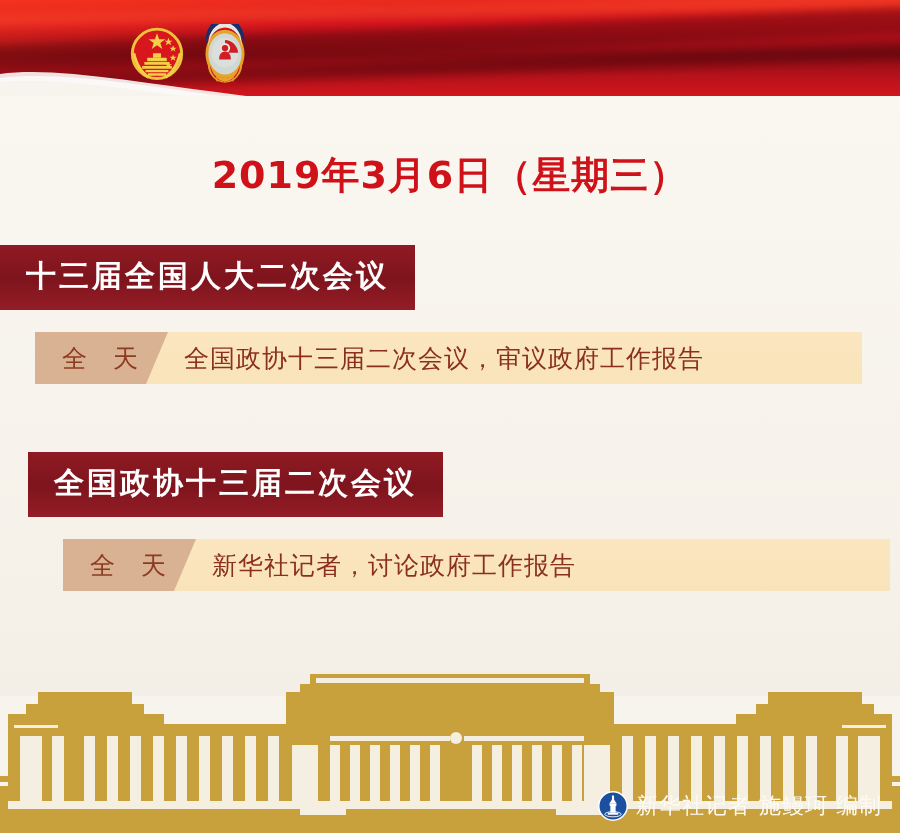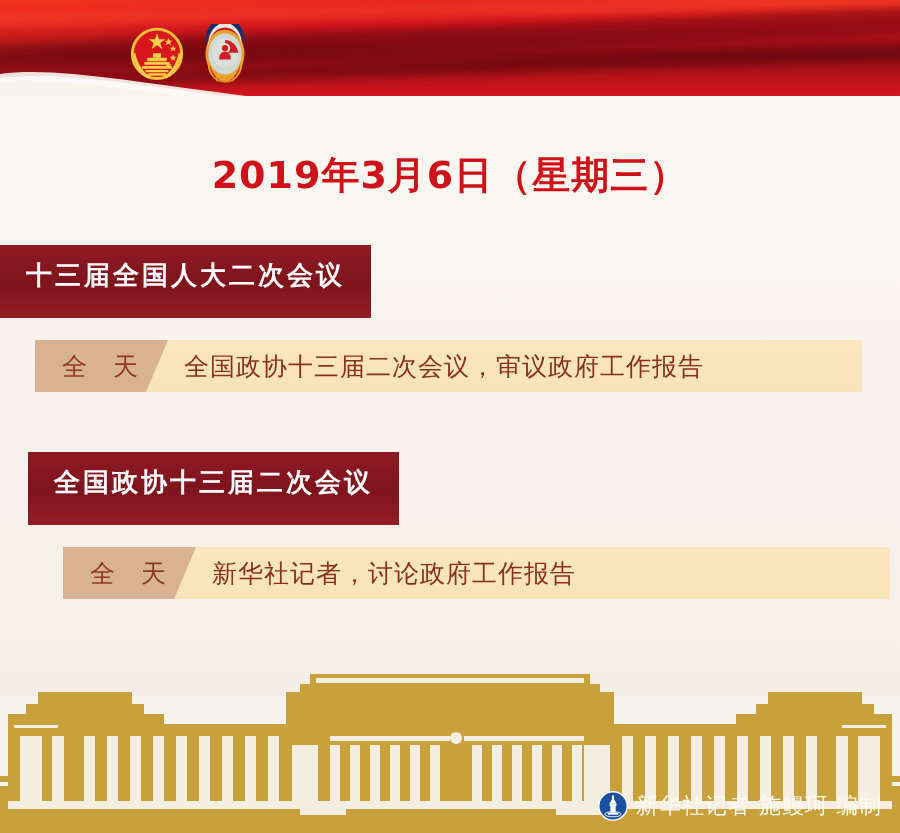--- a/index.html
+++ b/index.html
@@ -120,26 +120,26 @@
   
   .section { position: absolute; left: 0; width: 900px; z-index: 4; }
   .sec1 { top: 245px; }
   .sec2 { top: 452px; padding-left: 28px; }
 
   .sec-head {
     position: relative;
     display: inline-block;
     background: linear-gradient(to bottom, #8f1a23 0%, #7e141d 52%, #941d26 100%);
     color: #ffffff;
-    font-size: 26px;
+    font-size: 30px;
     font-weight: bold;
     letter-spacing: 3px;
     padding: 14px 26px 15px 26px;
     box-sizing: border-box;
-    height: 73px;
+    height: 65px;
     line-height: 33px;
     white-space: nowrap;
   }
 
   .row {
     position: relative;
     margin: 22px 17px 0 35px;
     width: 827px;
     height: 52px;
     background: linear-gradient(to bottom, #fbe6c0 0%, #f9e3ba 100%);

